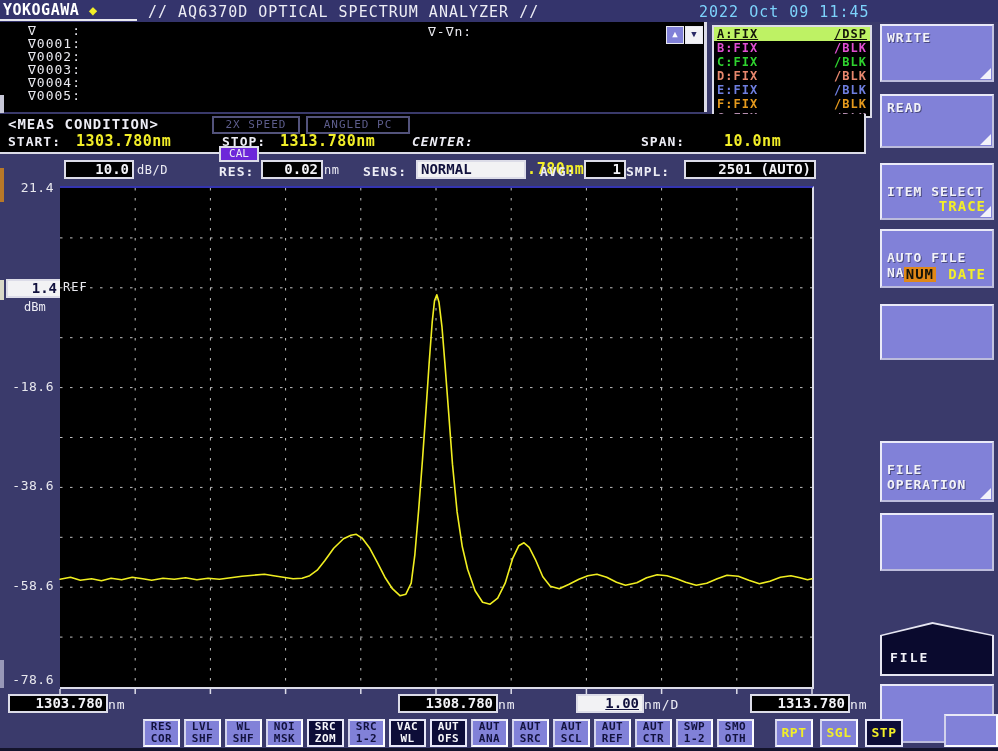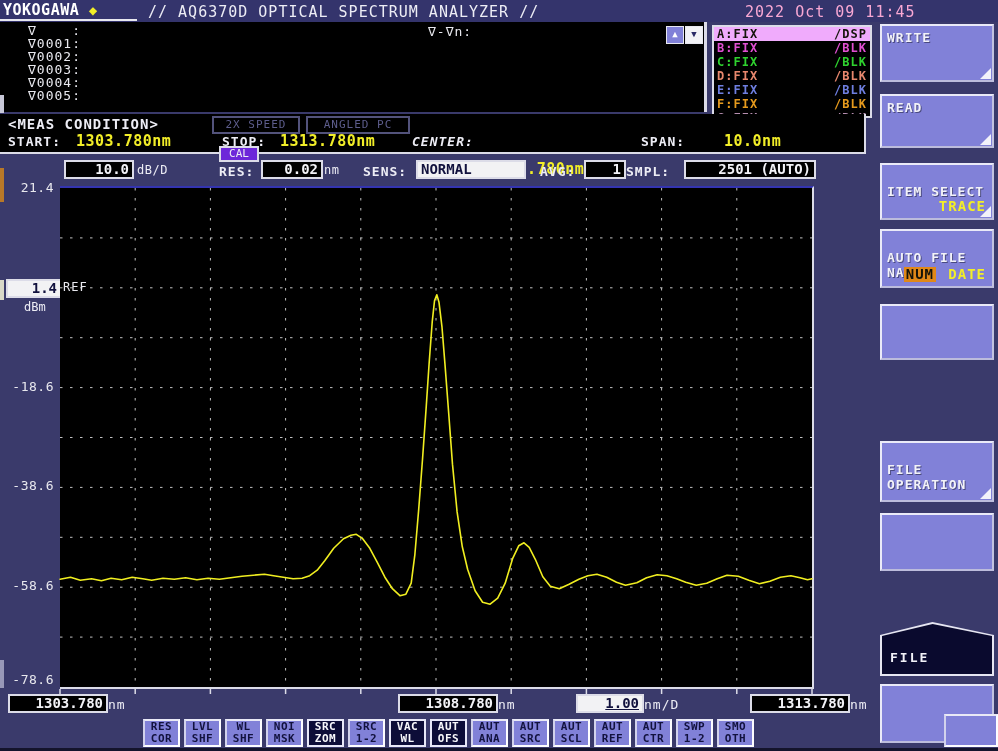--- a/index.html
+++ b/index.html
@@ -4,34 +4,34 @@
 <style>
   html,body{margin:0;padding:0;background:#1a1a30;}
   #screen{position:relative;width:998px;height:751px;background:#3a3a6b;overflow:hidden;
           font-family:"DejaVu Sans Mono","Liberation Mono",monospace;}
   
   #header{position:absolute;left:0;top:0;width:998px;height:22px;background:#34346c;}
   #logo{position:absolute;left:3px;top:1px;font-weight:bold;font-size:15px;color:#fff;letter-spacing:0.5px;}
   #logo .diamond{color:#f2ee28;font-size:14px;}
   #logo-underline{position:absolute;left:0;top:19px;width:137px;height:2px;background:#e8e8f0;}
   #app-title{position:absolute;left:148px;top:3px;font-size:15px;color:#ededf5;letter-spacing:1px;white-space:pre;}
-  #datetime{position:absolute;left:699px;top:3px;font-size:15px;color:#f9a8d4;letter-spacing:1px;margin-left:46px;}
+  #datetime{position:absolute;left:699px;top:3px;font-size:15px;color:#7dd3fc;letter-spacing:1px;}
   
   #file-panel{position:absolute;left:0;top:22px;width:704px;height:90px;background:#000;border-right:3px solid #dcdce8;}
   .file-row{position:absolute;left:28px;font-size:13px;line-height:13px;color:#e8e8ee;letter-spacing:1px;white-space:pre;}
   #range-label{position:absolute;left:428px;top:2px;font-size:13px;color:#e8e8ee;letter-spacing:1px;}
   .arrow-btn{position:absolute;top:26px;width:16px;height:16px;font-size:9px;line-height:15px;text-align:center;border:1px solid #e8e8f0;}
   #scroll-up{left:666px;background:#8181d8;color:#fff;}
   #scroll-down{left:685px;background:#f2f2f6;color:#2a2a66;}
   
   #trace-panel{position:absolute;left:712px;top:25px;width:156px;height:89px;background:#000;
                border:2px solid #dcdce8;display:flex;flex-direction:column;}
   .trow{flex:1;display:flex;justify-content:space-between;align-items:center;
         padding:0 3px;font-size:12px;font-weight:bold;letter-spacing:1px;}
-  .trow.active{background:#f0abfc;}
+  .trow.active{background:#bef264;text-decoration:underline;}
   
   #meas-panel{position:absolute;left:0;top:114px;width:864px;height:38px;background:#000;
               border-right:2px solid #dcdce8;border-bottom:2px solid #dcdce8;}
   #meas-title{position:absolute;left:8px;top:2px;font-size:14px;font-weight:bold;color:#ededf5;letter-spacing:1px;}
   .meas-badge{position:absolute;top:2px;height:14px;border:2px solid #53537c;color:#5d5d8c;
               font-size:11px;line-height:13px;text-align:center;letter-spacing:1px;}
   #badge-speed{left:212px;width:84px;}
   #badge-apc{left:306px;width:100px;}
   .mlabel{position:absolute;top:20px;font-size:13px;font-weight:bold;color:#ededf5;letter-spacing:1px;}
   .mvalue{position:absolute;top:18px;font-size:15px;font-weight:bold;color:#f2ee28;letter-spacing:0.5px;}
@@ -306,20 +306,25 @@
       </div>
     <div class="tb">
         <span>SWP</span>
         <span>1-2</span>
       </div>
     <div class="tb">
         <span>SMO</span>
         <span>OTH</span>
       </div>
   </div>
+  <div id="sweep-bar">
+    <div class="sw">RPT</div>
+    <div class="sw">SGL</div>
+    <div class="sw active">STP</div>
+  </div>
   <div id="corner-blank"></div>
   <div id="bottom-strip"></div>
 
   <div class="bezel" style="top:95px;height:18px;background:#c8c8d8;"></div>
   <div class="bezel" style="top:168px;height:34px;background:#b87828;"></div>
   <div class="bezel" style="top:280px;height:20px;background:#d8d8c8;"></div>
   <div class="bezel" style="top:660px;height:28px;background:#9898b8;"></div>
 </div>
 
 </body></html>

